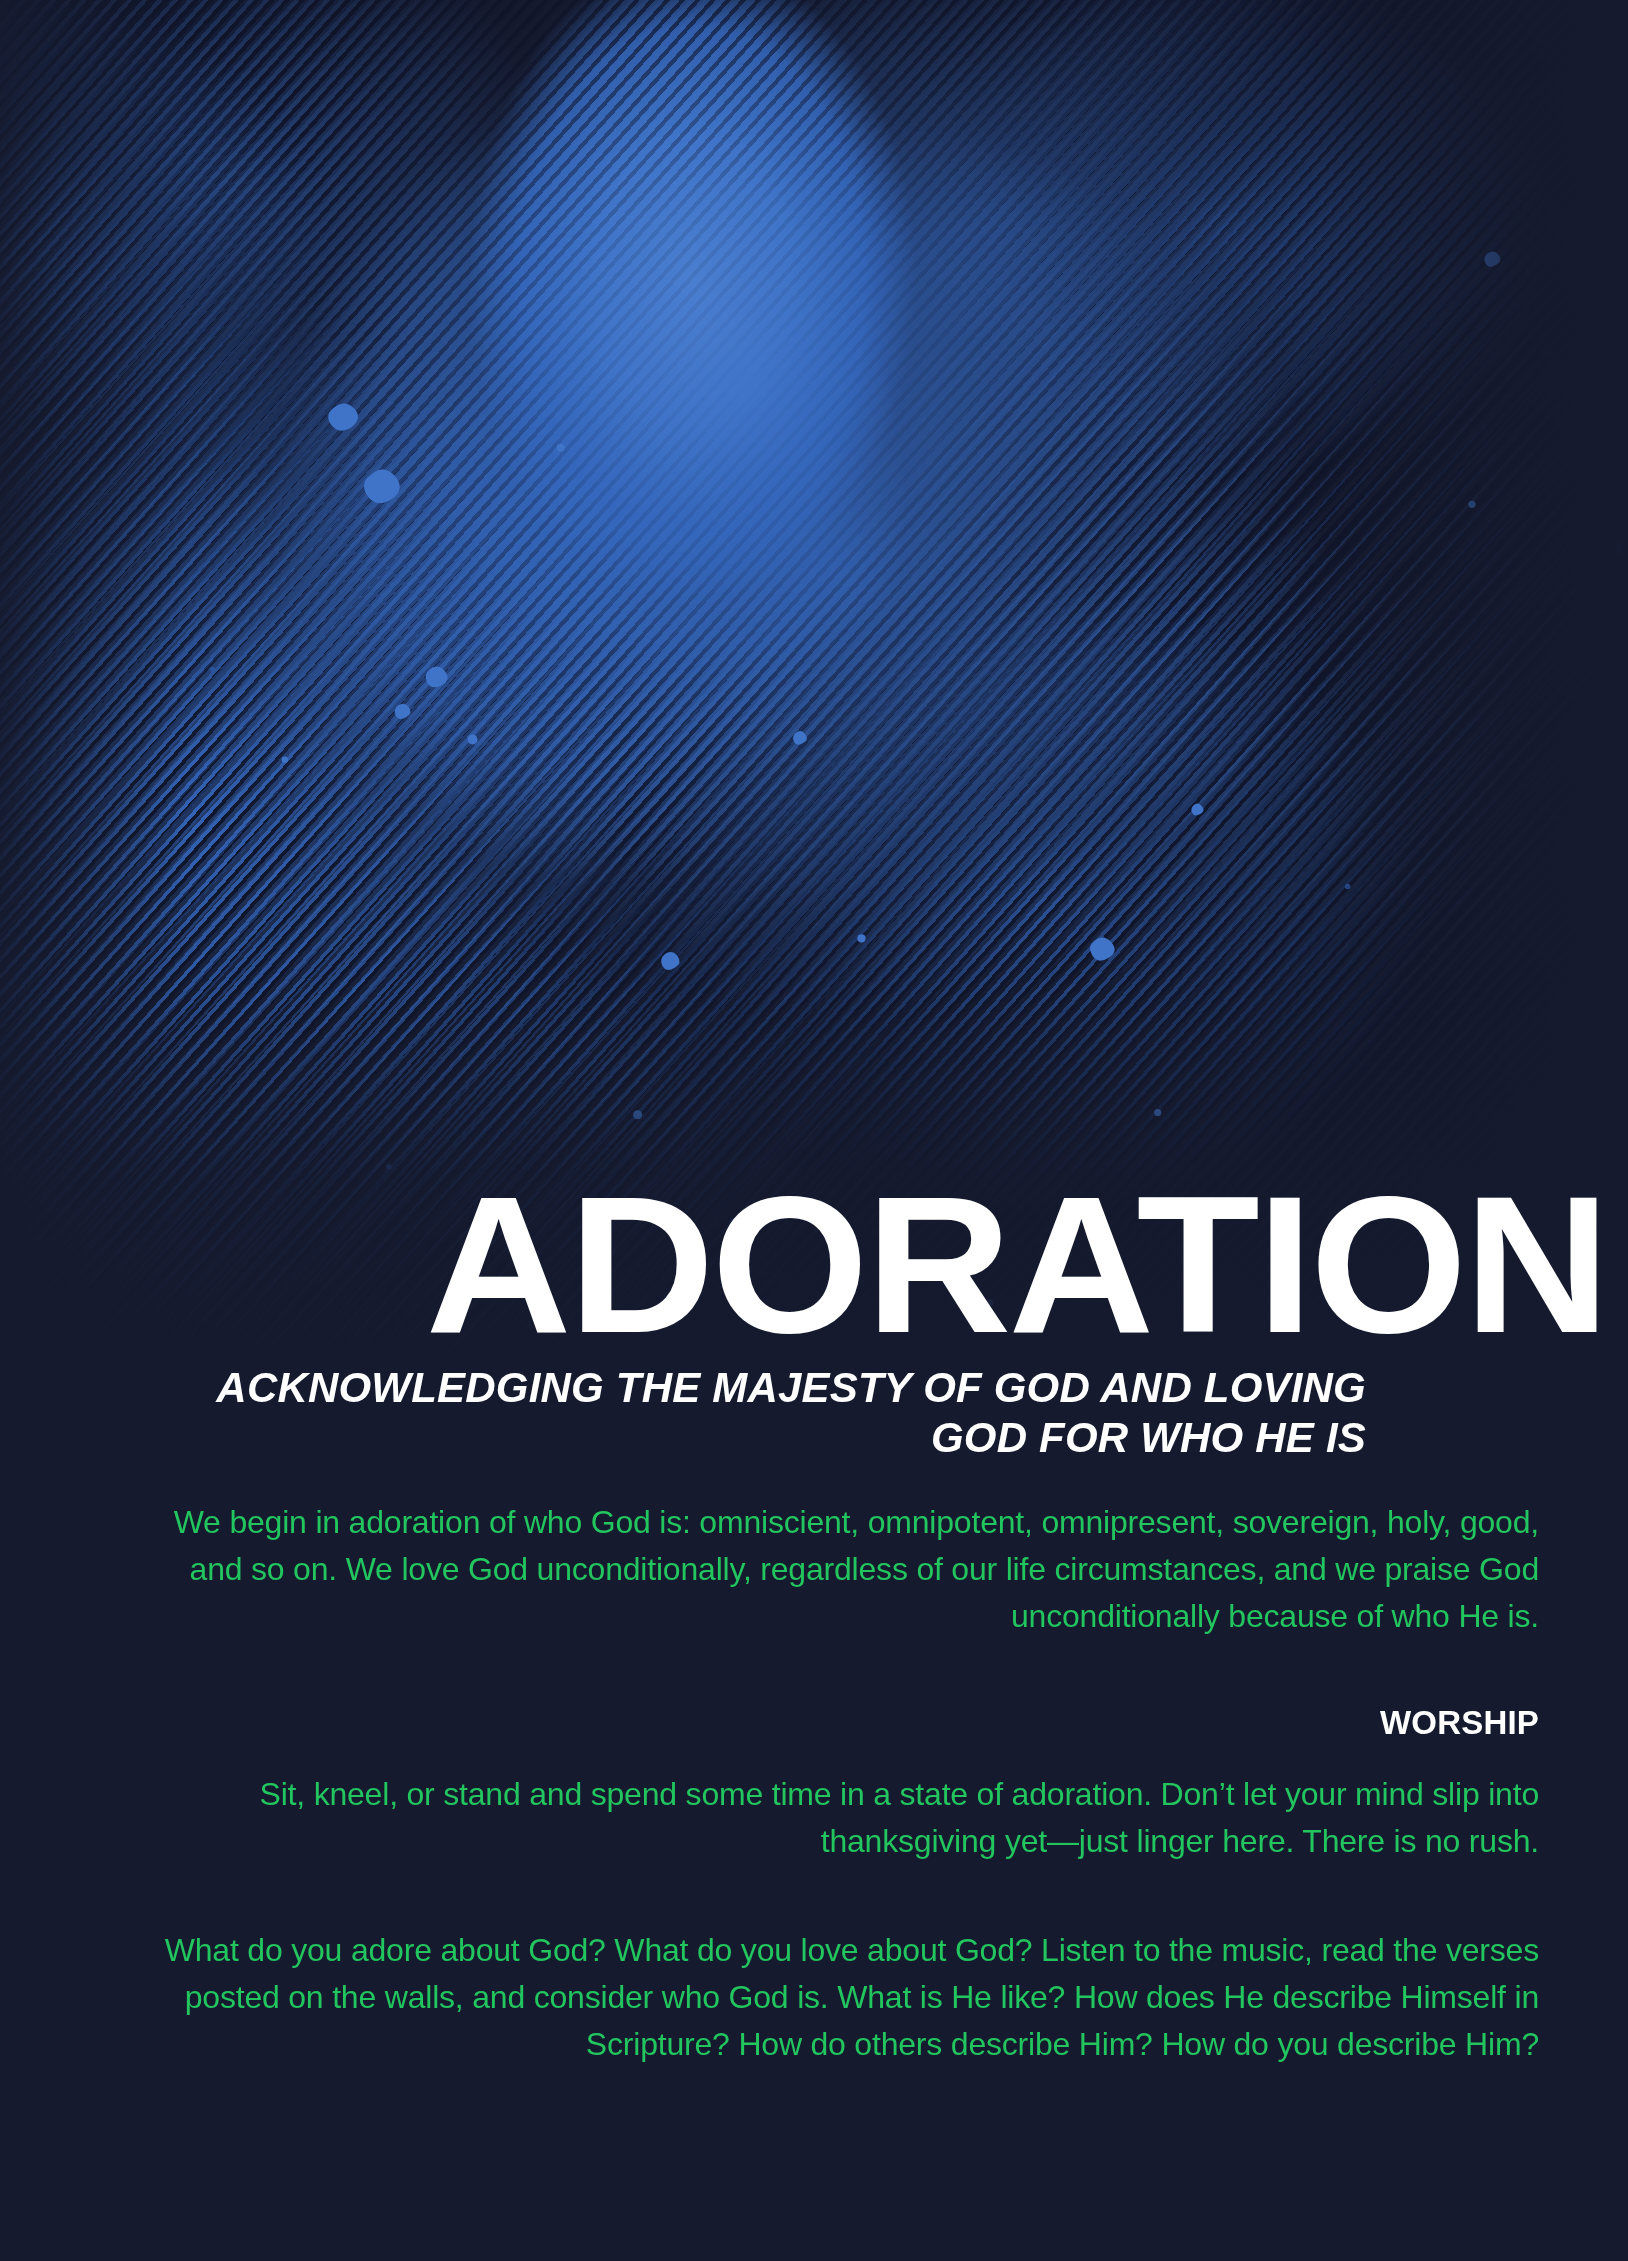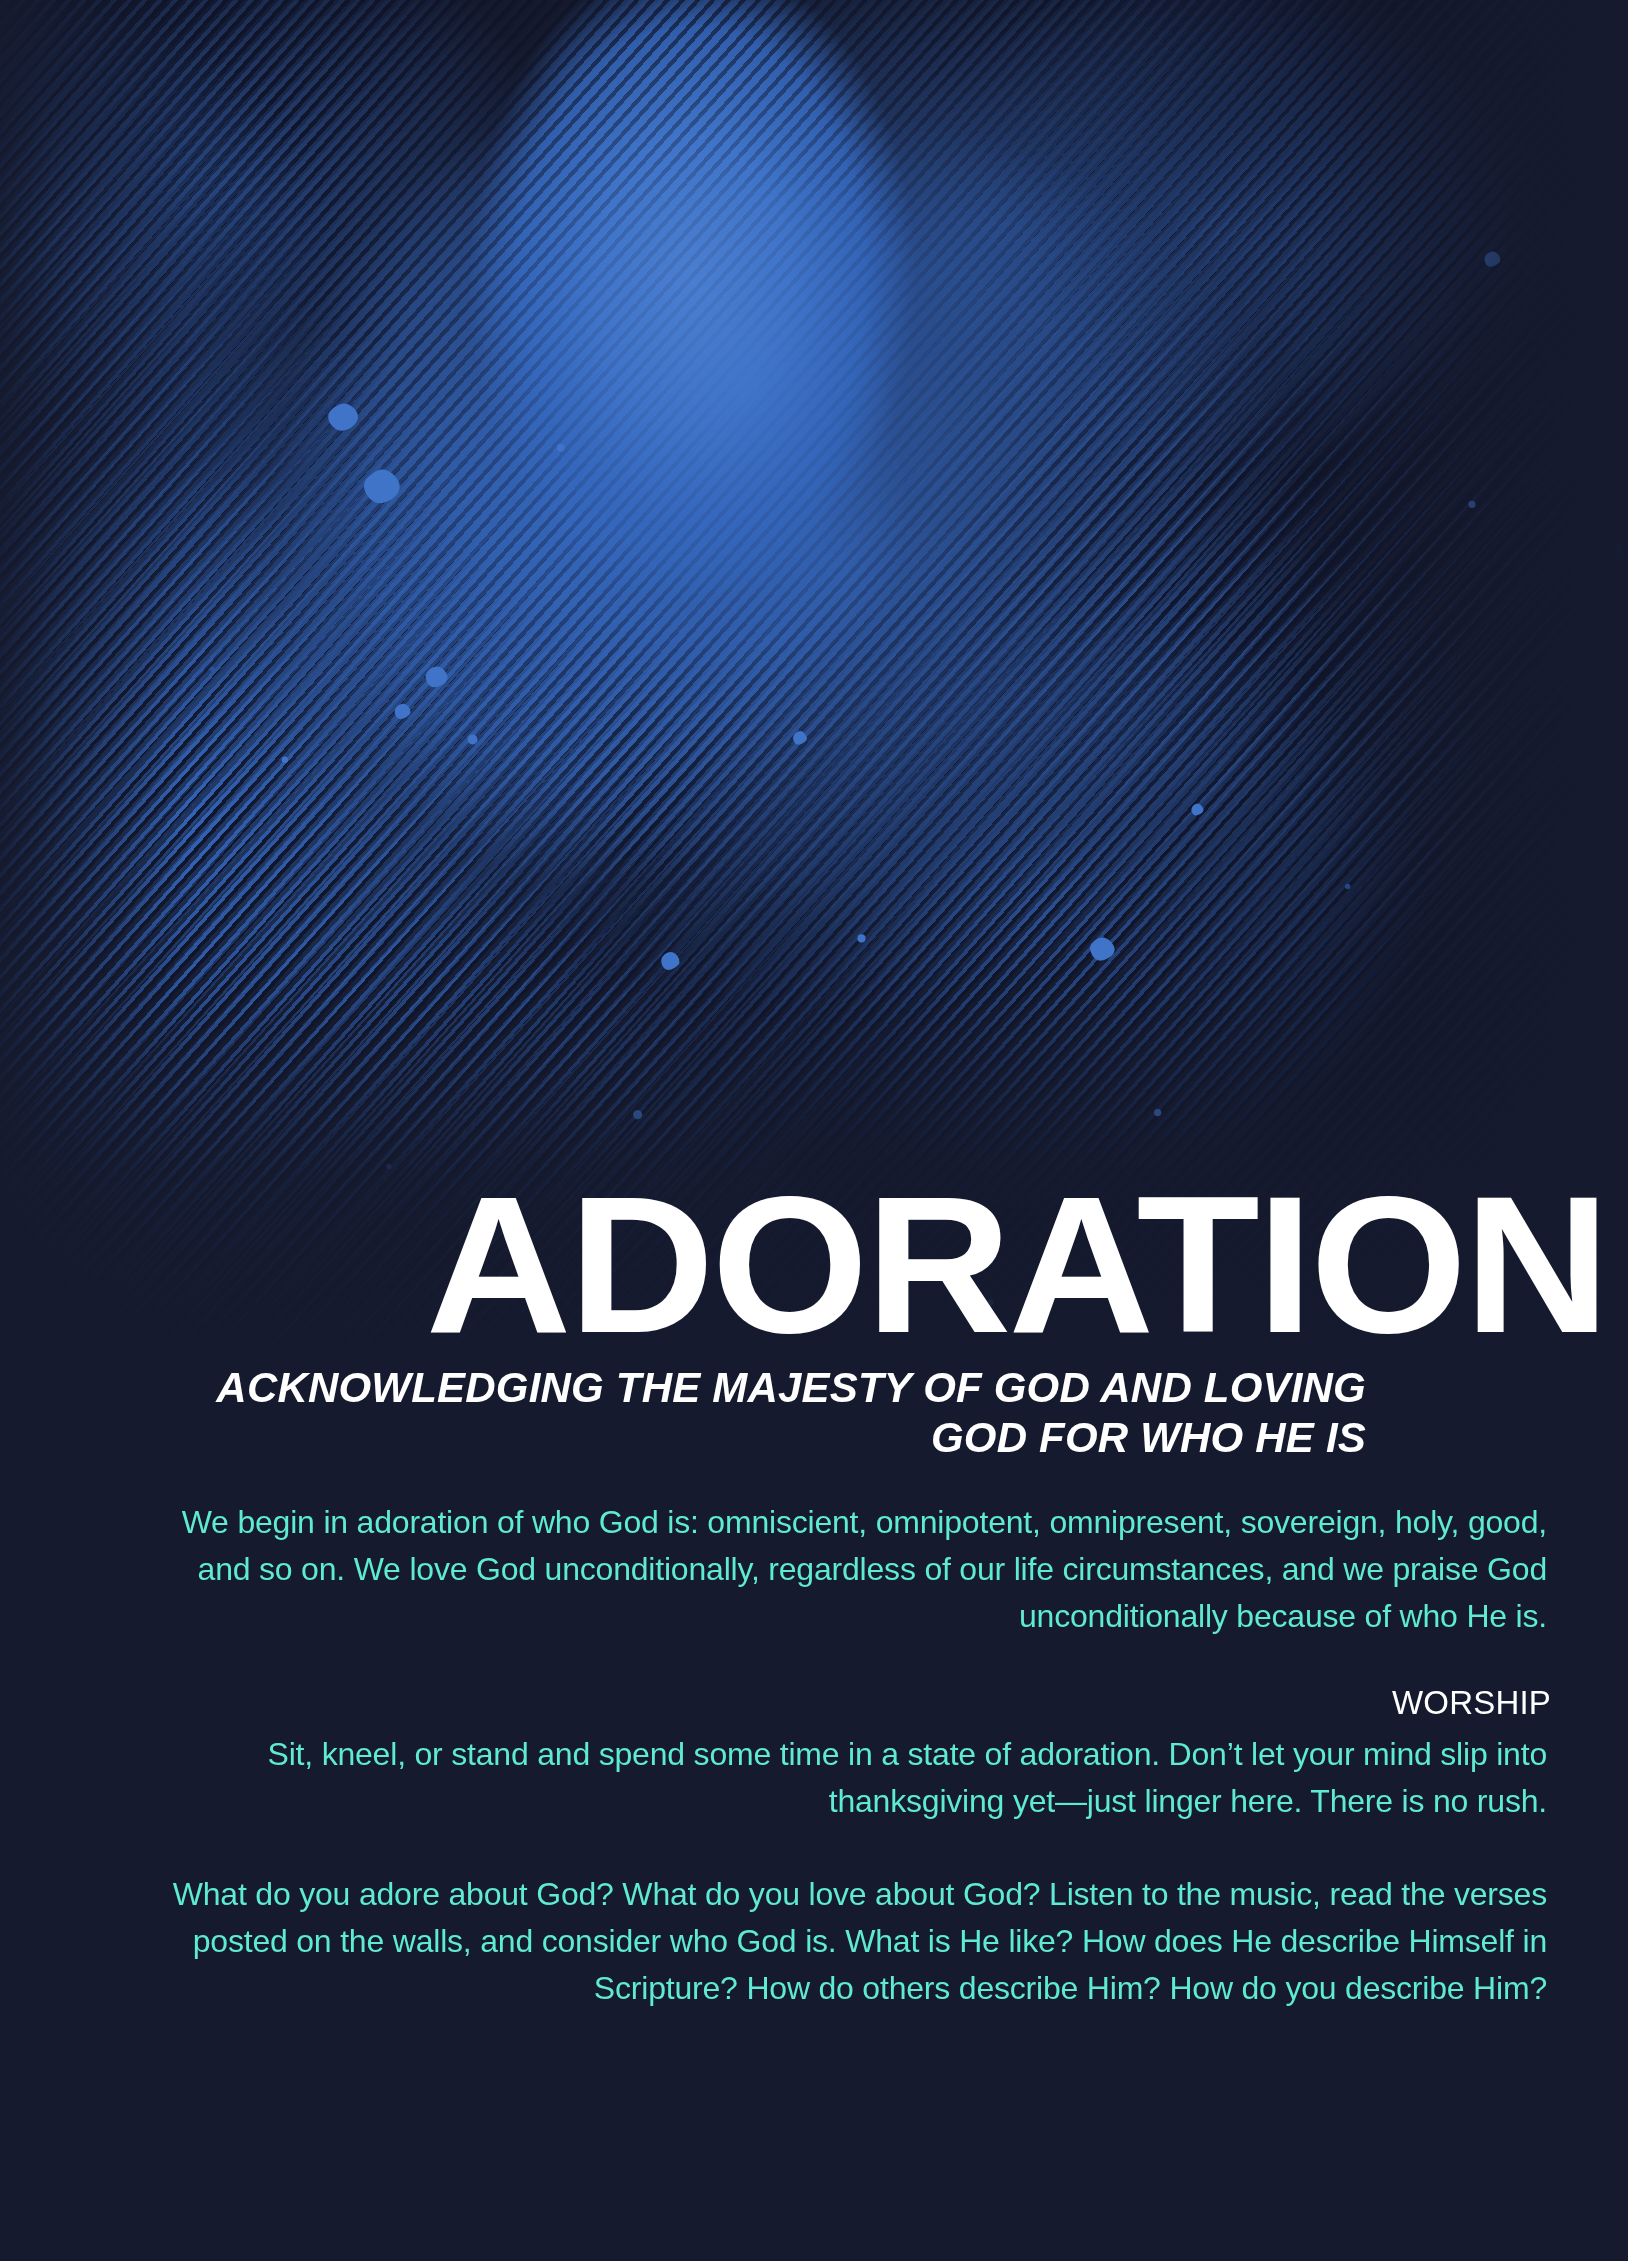--- a/index.html
+++ b/index.html
@@ -183,33 +183,33 @@
     font-style: italic;
   }
 
   .body-block { margin-top: 36px; }
 
   .body-text {
     font-family: "Liberation Sans", sans-serif;
     font-weight: 400;
     font-size: 32px;
     line-height: 1.47;
-    color: #5eead4;
-    margin: 4px;
+    color: #22c55e;
+    margin: 12px;
     max-width: 1406px;
     letter-spacing: -0.2px;
   }
 
   .section-heading {
     font-family: "Liberation Sans", sans-serif;
-    font-weight: 400;
+    font-weight: 700;
     font-size: 33px;
     line-height: 1.2;
     color: #ffffff;
-    margin: 0;
+    margin: 12px;
     letter-spacing: 0.2px;
   }
 
   .gap-lg { height: 39px; }
   .gap-md { height: 4.5px; }
   .gap-para { height: 38px; }
 </style>
 </head>
 <body>
 

